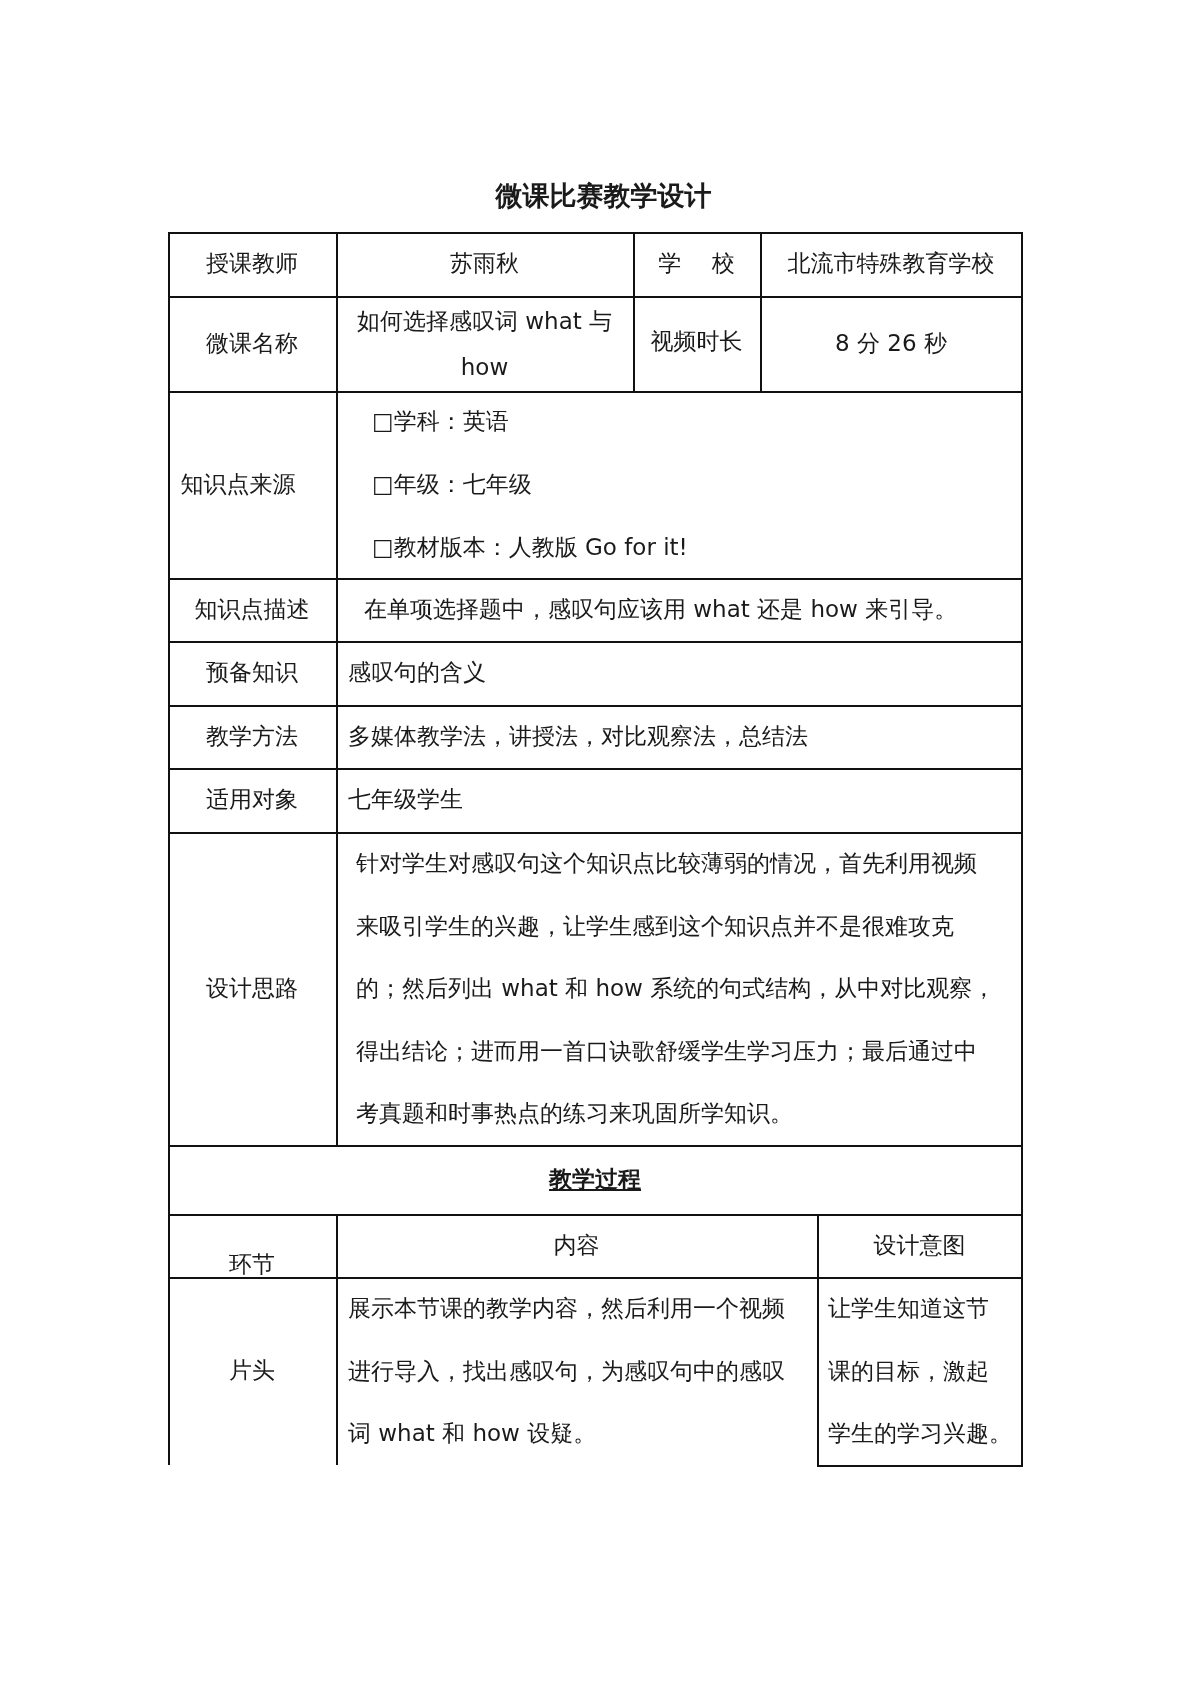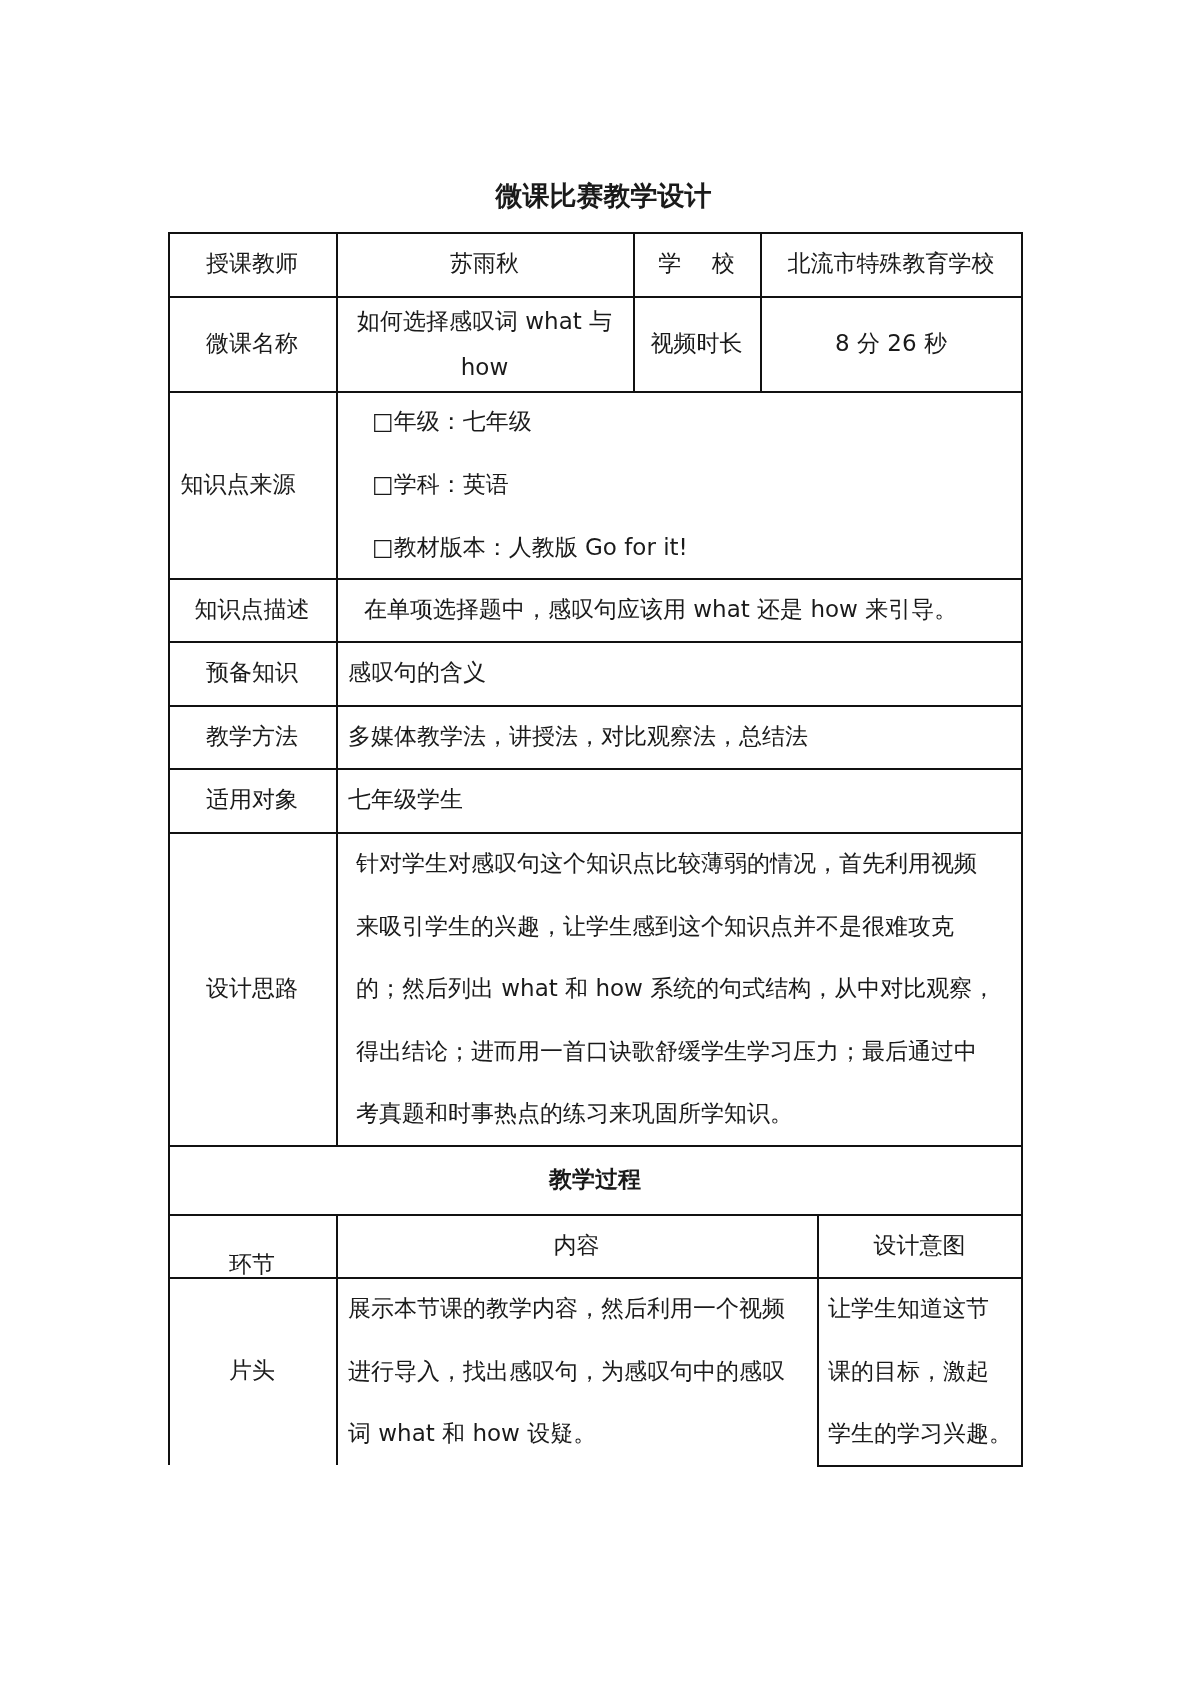--- a/index.html
+++ b/index.html
@@ -48,27 +48,27 @@
   <div class="cell center" style="left:168px;width:168px;top:232px;height:64px;">授课教师</div>
   <div class="cell center" style="left:336px;width:297px;top:232px;height:64px;">苏雨秋</div>
   <div class="cell center" style="left:633px;width:127px;top:232px;height:64px;white-space:pre;">学　 校</div>
   <div class="cell center" style="left:760px;width:262px;top:232px;height:64px;">北流市特殊教育学校</div>
 
   <div class="cell center" style="left:168px;width:168px;top:296px;height:95px;">微课名称</div>
   <div class="cell center" style="left:336px;width:297px;top:296px;height:95px;flex-direction:column;line-height:46px;">
     <span>如何选择感叹词 what 与</span>
     <span>how</span>
   </div>
-  <div class="cell center" style="left:633px;width:127px;top:296px;height:95px;">视频时长</div>
+  <div class="cell center" style="left:633px;width:127px;top:296px;height:95px;font-family:Liberation Mono, monospace;">视频时长</div>
   <div class="cell center" style="left:760px;width:262px;top:296px;height:95px;">8 分 26 秒</div>
 
   <div class="cell center" style="left:168px;width:140px;top:391px;height:187px;">知识点来源</div>
   <div class="cell multi" style="left:336px;width:686px;top:391px;height:187px;padding-left:36px;line-height:63px;">
+    <span>□学科：英语</span>
     <span>□年级：七年级</span>
-    <span>□学科：英语</span>
     <span>□教材版本：人教版 Go for it!</span>
   </div>
 
   <div class="cell center" style="left:168px;width:168px;top:578px;height:63px;">知识点描述</div>
   <div class="cell left" style="left:336px;width:686px;top:578px;height:63px;padding-left:28px;">在单项选择题中，感叹句应该用 what 还是 how 来引导。</div>
 
   <div class="cell center" style="left:168px;width:168px;top:641px;height:64px;">预备知识</div>
   <div class="cell left" style="left:336px;width:686px;top:641px;height:64px;">感叹句的含义</div>
 
   <div class="cell center" style="left:168px;width:168px;top:705px;height:63px;">教学方法</div>
@@ -79,21 +79,21 @@
 
   <div class="cell center" style="left:168px;width:168px;top:832px;height:313px;">设计思路</div>
   <div class="cell multi" style="left:336px;width:686px;top:832px;height:313px;padding-left:20px;line-height:62.5px;">
     <span>针对学生对感叹句这个知识点比较薄弱的情况，首先利用视频</span>
     <span>来吸引学生的兴趣，让学生感到这个知识点并不是很难攻克</span>
     <span>的；然后列出 what 和 how 系统的句式结构，从中对比观察，</span>
     <span>得出结论；进而用一首口诀歌舒缓学生学习压力；最后通过中</span>
     <span>考真题和时事热点的练习来巩固所学知识。</span>
   </div>
 
-  <div class="cell center bold" style="left:168px;width:854px;top:1145px;height:69px;">教学过程</div>
+  <div class="cell center bold" style="left:168px;width:854px;top:1145px;height:69px;text-decoration:underline;">教学过程</div>
 
   <div class="cell center" style="left:168px;width:168px;top:1214px;height:63px;margin-top:19px;">环节</div>
   <div class="cell center" style="left:336px;width:481px;top:1214px;height:63px;">内容</div>
   <div class="cell center" style="left:817px;width:205px;top:1214px;height:63px;text-align:center;">设计意图</div>
 
   <div>
     <div class="cell center" style="left:168px;width:168px;top:1277px;height:188px;">片头</div>
     <div class="cell multi" style="left:336px;width:481px;top:1277px;height:188px;padding-left:12px;line-height:62.5px;text-align:center;">
       <span>展示本节课的教学内容，然后利用一个视频</span>
       <span>进行导入，找出感叹句，为感叹句中的感叹</span>

